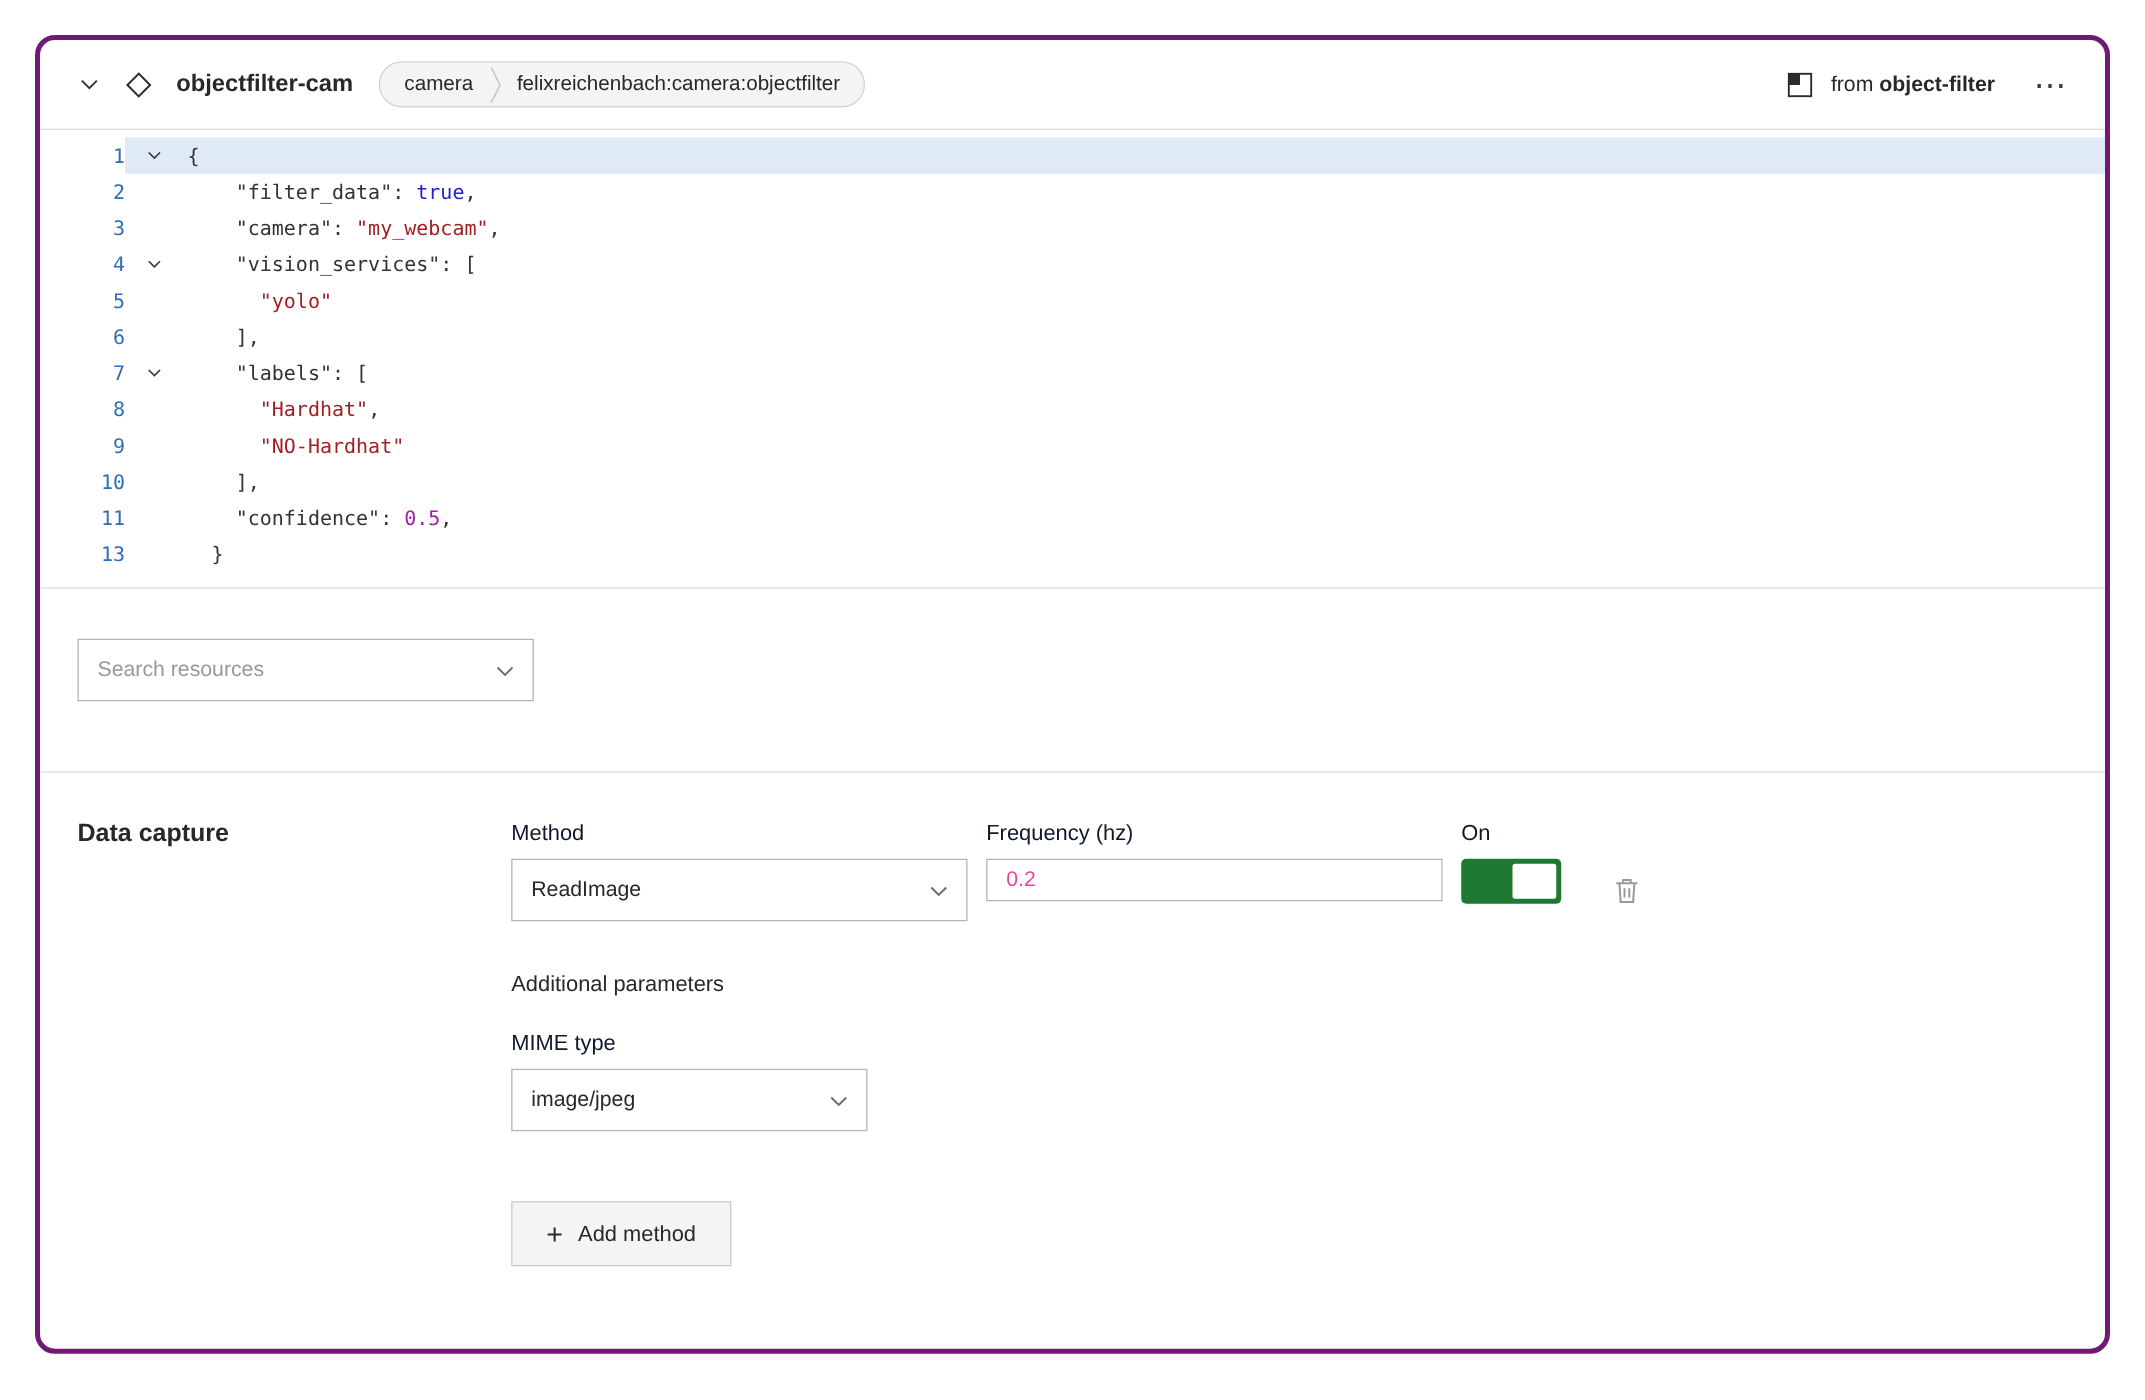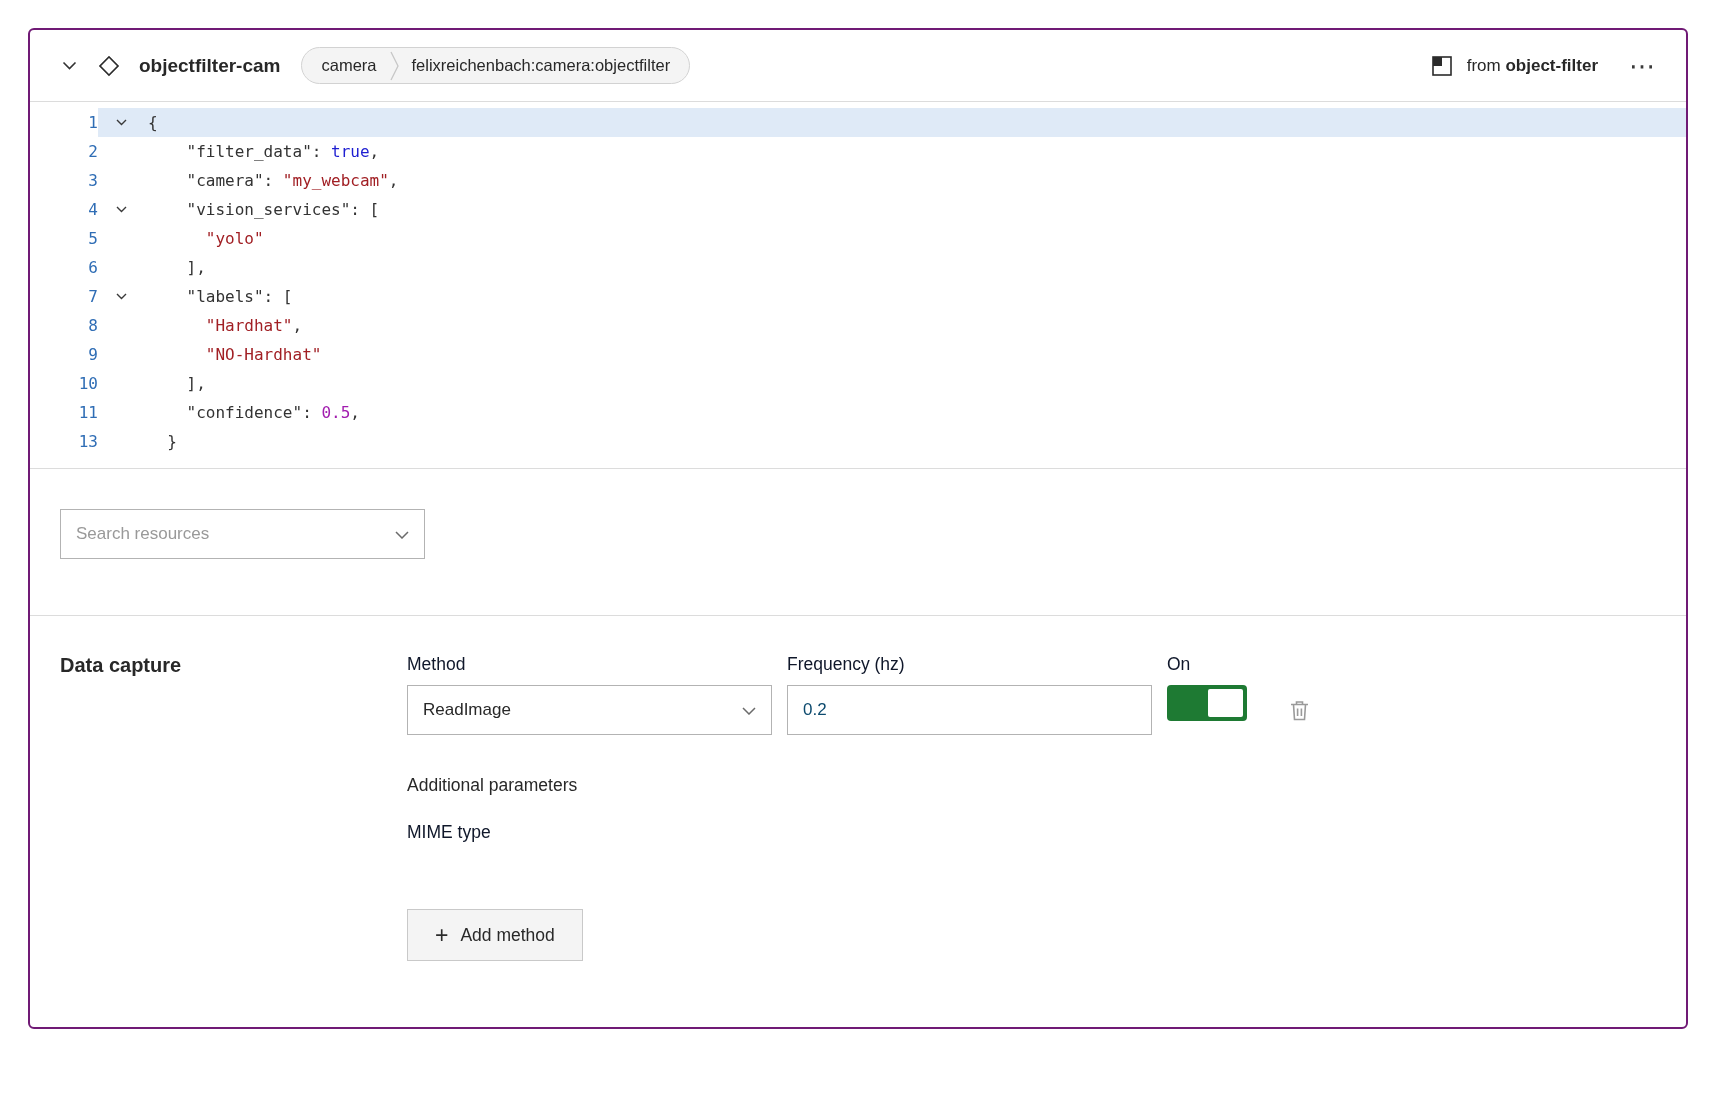--- a/index.html
+++ b/index.html
@@ -1,19 +1,19 @@
 <!DOCTYPE html>
 <html><head>
 <meta charset="utf-8">
 <style>
   * { box-sizing: border-box; }
   html,body { margin:0; padding:0; background:#ffffff; }
   body { font-family:"Liberation Sans", sans-serif; color:#282828; }
   .page { padding:28px; }
-  .card { border:2px solid #701a75; border-radius:6px; background:#fff; overflow:hidden; }
+  .card { border:4px solid #701a75; border-radius:16px; background:#fff; overflow:hidden; }
 
   
   .card-header { display:flex; align-items:center; height:72px; padding:0 26px 0 30px; border-bottom:1px solid #dcdcdc; }
   .header-left { display:flex; align-items:center; gap:17px; min-width:0; }
   .icon-btn { background:none; border:none; padding:2px; cursor:pointer; display:flex; align-items:center; }
   .title { font-size:19px; font-weight:700; margin:0; white-space:nowrap; }
   .pill { display:flex; align-items:center; gap:13px; height:37px; padding:0 19px; background:#f4f4f4;
           border:1px solid #d2d2d2; border-radius:19px; font-size:16.5px; margin-left:4px; white-space:nowrap; }
   .pill-sep { display:flex; align-items:center; }
   .header-right { margin-left:auto; display:flex; align-items:center; gap:13px; }
@@ -41,22 +41,22 @@
   .section-heading { flex:0 0 347px; font-size:20px; font-weight:700; margin:0; }
   .depends { align-items:center; padding:40px 30px 56px; }
   .capture { align-items:flex-start; padding:38px 30px 66px; border-top:1px solid #dcdcdc; }
 
   .field-label { display:block; font-size:17.5px; color:#0f172a; margin:0 0 10px; }
   .select { width:365px; height:50px; border:1px solid #b3b3b3; background:#fff; display:flex; align-items:center;
             justify-content:space-between; padding:16px 15px; font-size:17px; cursor:pointer; }
   .select .placeholder { color:#999; }
   .select .value { color:#282828; }
   .select.mime { width:285px; }
-  .text-input { width:365px; height:50px; border:1px solid #b3b3b3; padding:0 15px; font-size:17px;
-                font-family:inherit; color:#0c4a6e; }
+  .text-input { width:365px; height:34px; border:1px solid #b3b3b3; padding:0 15px; font-size:17px;
+                font-family:inherit; color:#ec4899; }
   .field-row { display:flex; align-items:flex-start; gap:15px; }
 
   .toggle { position:relative; width:80px; height:36px; background:#1e7a33; border-radius:4px; margin-top:7px; cursor:pointer; }
   .toggle-knob { position:absolute; top:4px; right:4px; width:35px; height:28px; background:#fff; border-radius:2px; }
   .trash-btn { background:none; border:none; cursor:pointer; padding:4px; margin:42px 0 0 24px; display:flex; }
 
   .subheading { font-size:17.5px; font-weight:400; margin:40px 0 0; }
   .mime-label { margin-top:26px; }
   .add-method-btn { margin-top:38px; display:inline-flex; align-items:center; gap:12px; height:52px; padding:0 27px;
                     background:#f4f4f4; border:1px solid #c9c9c9; font-size:17.5px; font-family:inherit;
@@ -247,20 +247,28 @@
           <button class="trash-btn" aria-label="delete">
             <svg width="19" height="21" viewBox="0 0 19 21">
               <path d="M1 4.5h17 M6.5 4.5V2h6v2.5 M3.5 4.5l1 15h10l1-15 M7.6 8.5v7.5 M11.4 8.5v7.5" stroke="#9a9a9a" stroke-width="1.6" fill="none"></path>
             </svg>
           </button>
         </div>
 
         <p class="subheading">Additional parameters</p>
 
         <label class="field-label mime-label">MIME type</label>
+        <div class="select mime" role="combobox">
+          <span class="value">image/jpeg</span>
+          <span>
+            <svg width="14" height="8" viewBox="0 0 14 8">
+                <path d="M1 1l6 6 6-6" stroke="#6b6b6b" stroke-width="1.5" fill="none"></path>
+              </svg>
+          </span>
+        </div>
 
         <br>
         <button class="add-method-btn">
           <span class="plus">+</span>
           <span>Add method</span>
         </button>
       </div>
     </section>
 
   </div>

